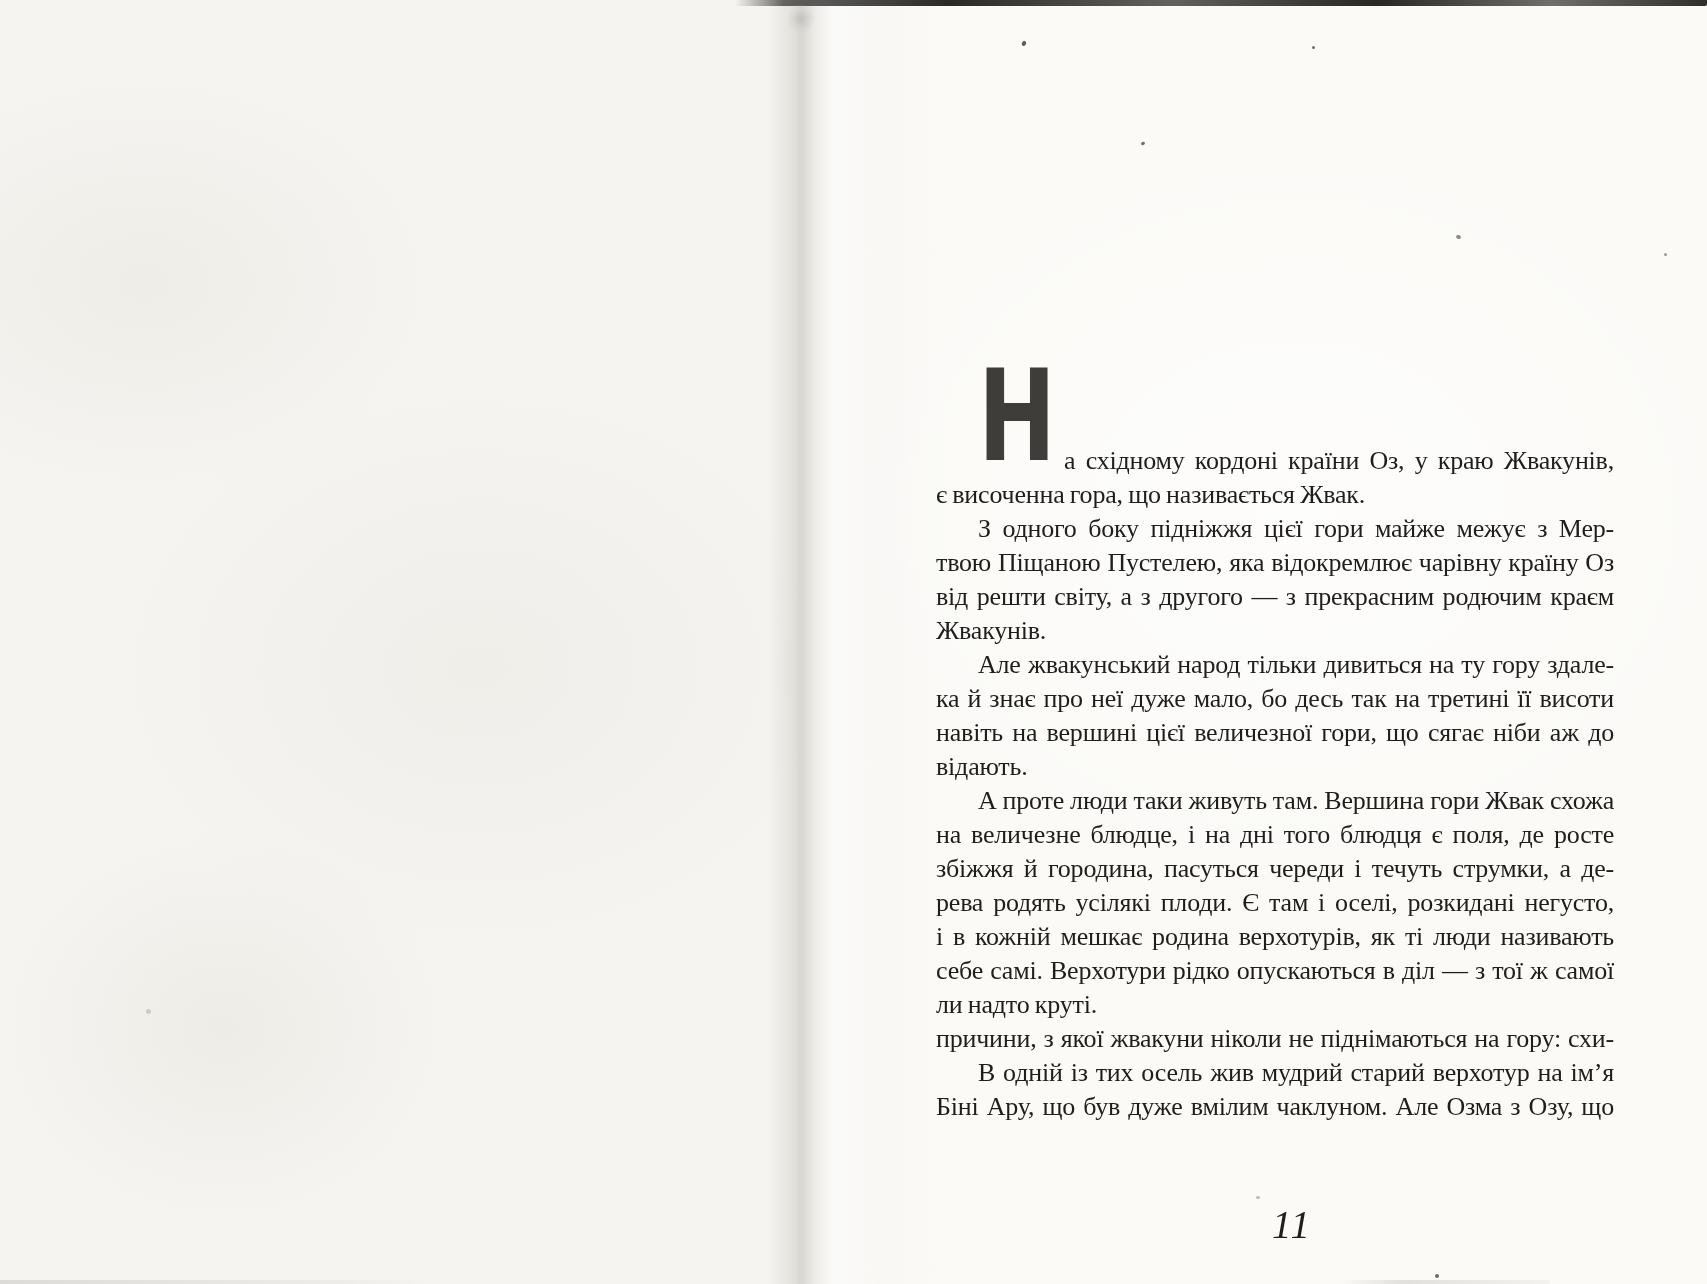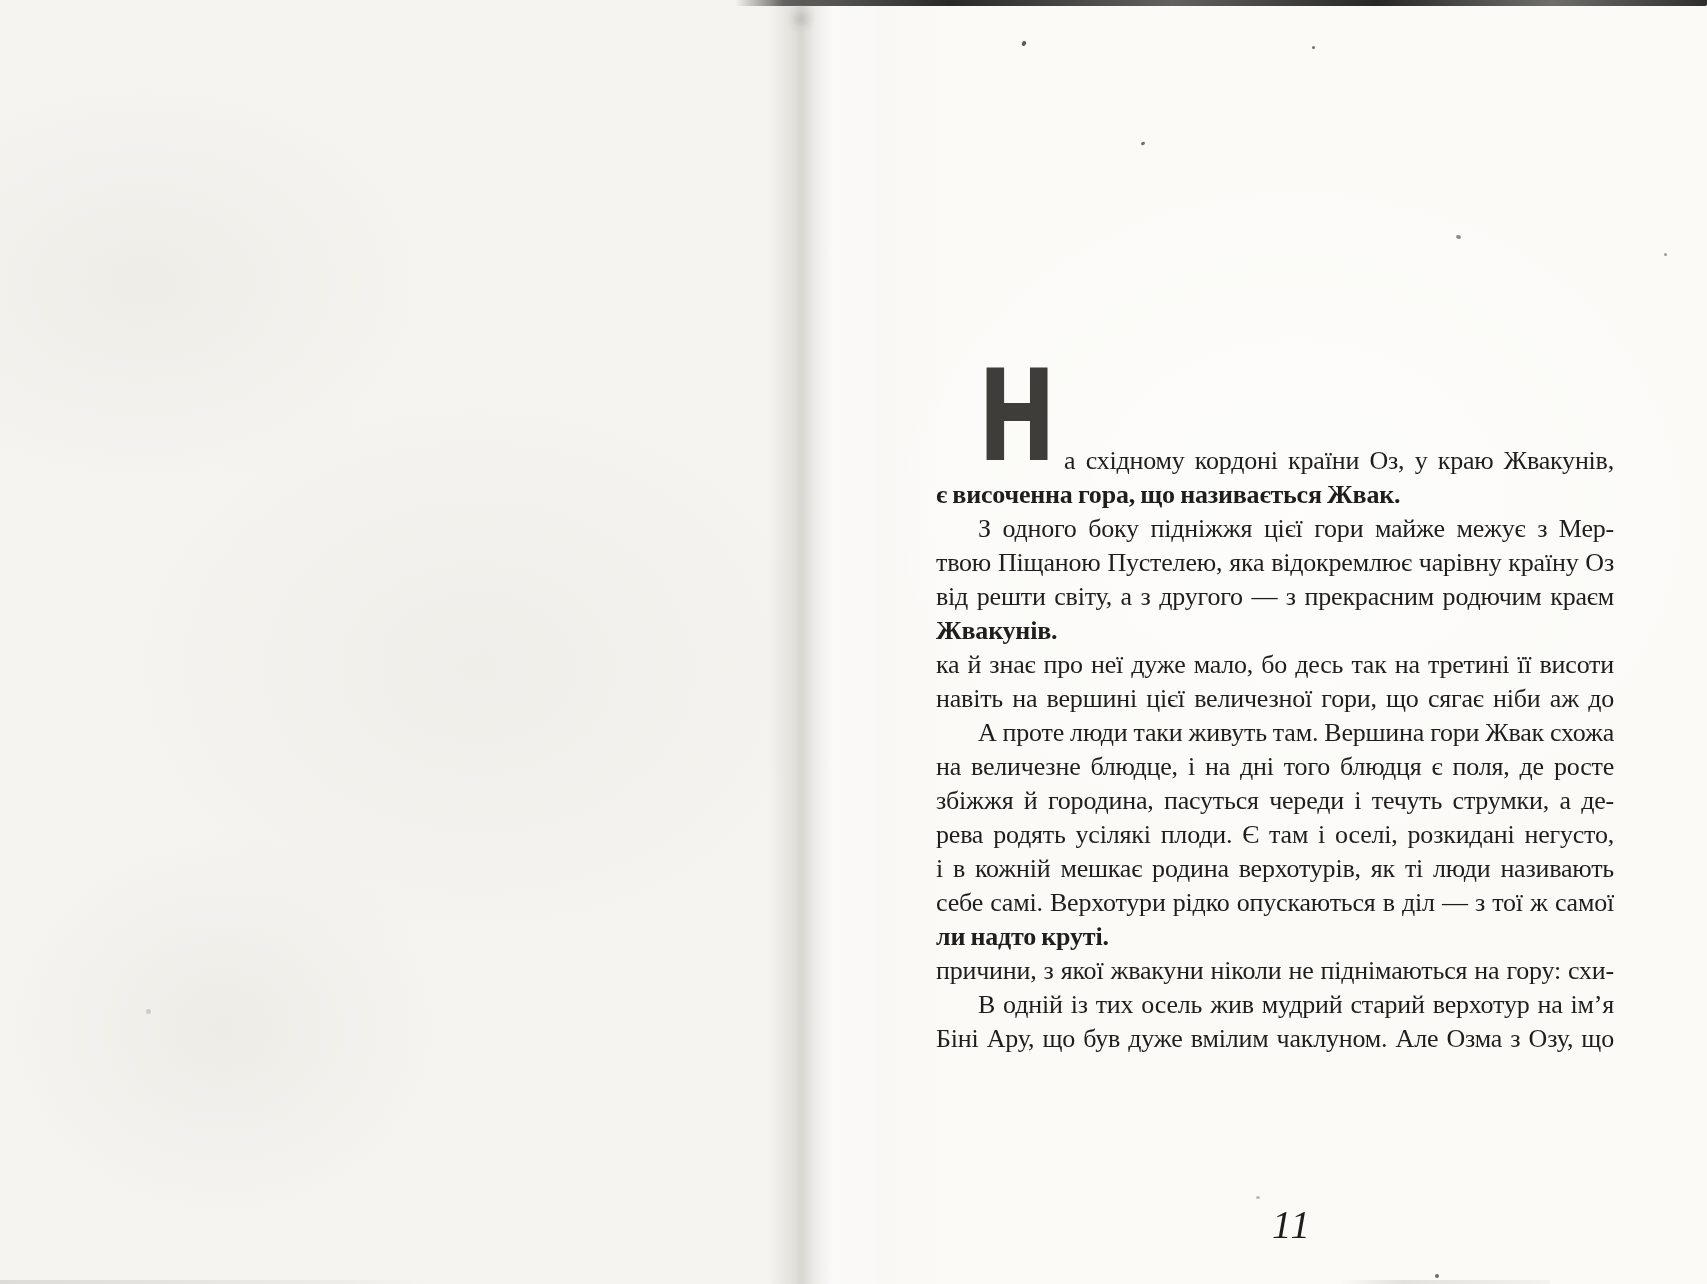--- a/index.html
+++ b/index.html
@@ -74,21 +74,21 @@
   .text-column{
     position:absolute;left:936px;top:444px;width:678px;
     font-size:26px;line-height:34px;
     letter-spacing:-0.2px;word-spacing:-1px;
     color:var(--ink,#1f1e1c);
   }
   .line{
     height:34px;overflow:visible;
     text-align:justify;text-align-last:justify;
   }
-  .line.flush{text-align-last:left;font-weight:bold;}
+  .line.flush{text-align-last:left;}
   .line.pindent{text-indent:42px;font-family:Liberation Serif, serif;}
   .line.dropline{text-indent:128px;}
   .dropcap{
     position:absolute;left:42px;top:-90px;
     font-family:"DejaVu Sans","Liberation Sans",sans-serif;
     font-weight:bold;font-size:126px;line-height:1;
     color:var(--dropcap,#3e3d39);
     transform:scaleX(.74);transform-origin:0 0;
     letter-spacing:0;
   }
@@ -123,22 +123,24 @@
 
   <div class="text-column">
     <span class="dropcap">Н</span>
     <div id="paragraph-lines">
         <div class="line dropline">а східному кордоні країни Оз, у краю Жвакунів,</div>
         <div class="line flush">є височенна гора, що називається Жвак.</div>
         <div class="line pindent">З одного боку підніжжя цієї гори майже межує з Мер-</div>
         <div class="line">твою Піщаною Пустелею, яка відокремлює чарівну країну Оз</div>
         <div class="line">від решти світу, а з другого — з прекрасним родючим краєм</div>
         <div class="line flush">Жвакунів.</div>
+        <div class="line pindent">Але жвакунський народ тільки дивиться на ту гору здале-</div>
         <div class="line">ка й знає про неї дуже мало, бо десь так на третині її висоти</div>
         <div class="line">навіть на вершині цієї величезної гори, що сягає ніби аж до</div>
+        <div class="line flush">відають.</div>
         <div class="line pindent">А проте люди таки живуть там. Вершина гори Жвак схожа</div>
         <div class="line">на величезне блюдце, і на дні того блюдця є поля, де росте</div>
         <div class="line">збіжжя й городина, пасуться череди і течуть струмки, а де-</div>
         <div class="line">рева родять усілякі плоди. Є там і оселі, розкидані негусто,</div>
         <div class="line">і в кожній мешкає родина верхотурів, як ті люди називають</div>
         <div class="line">себе самі. Верхотури рідко опускаються в діл — з тої ж самої</div>
         <div class="line flush">ли надто круті.</div>
         <div class="line">причини, з якої жвакуни ніколи не піднімаються на гору: схи-</div>
         <div class="line pindent">В одній із тих осель жив мудрий старий верхотур на ім’я</div>
         <div class="line">Біні Ару, що був дуже вмілим чаклуном. Але Озма з Озу, що</div>

